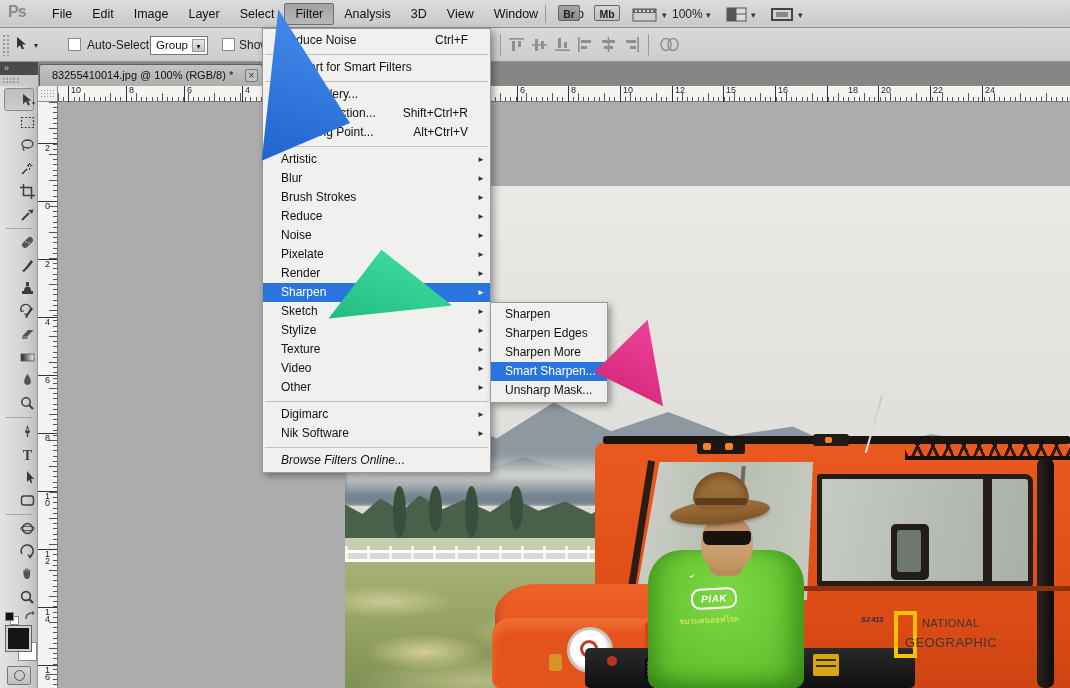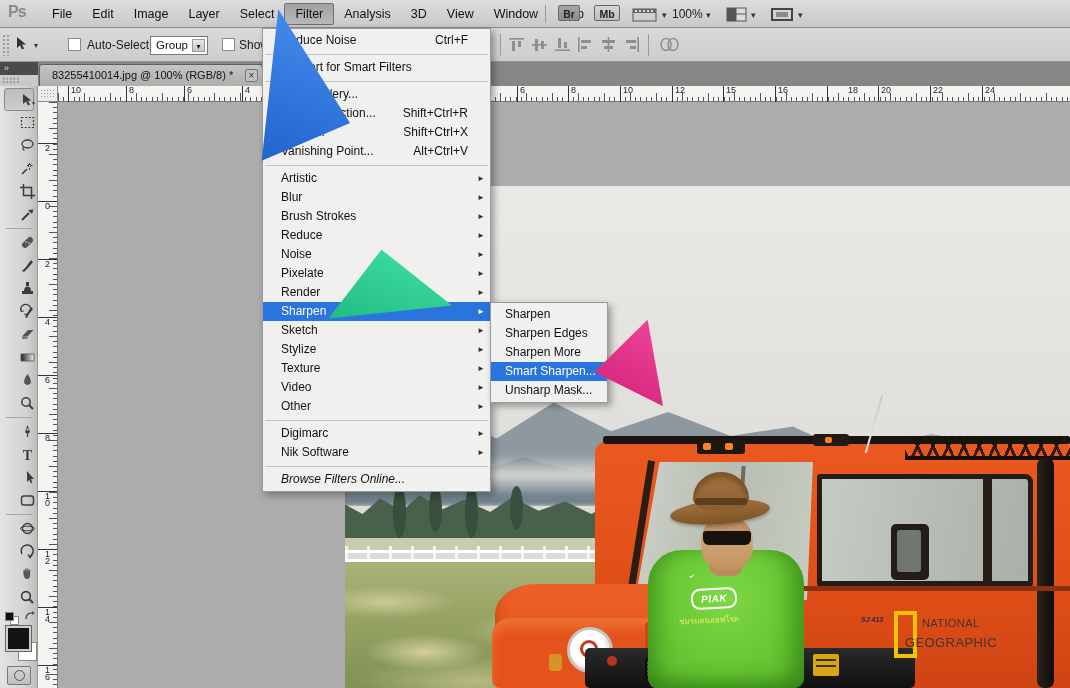--- a/index.html
+++ b/index.html
@@ -647,21 +647,20 @@
       <div class="mrow"><span style="position: static;">Reduce Noise</span><span class="sc">Ctrl+F</span></div>
       <div class="msep">
         <i></i>
       </div>
       <div class="mrow"><span style="position: static;">Convert for Smart Filters</span></div>
       <div class="msep">
         <i></i>
       </div>
       <div class="mrow"><span style="position: static;">Filter Gallery...</span></div>
       <div class="mrow"><span style="position: static;">Lens Correction...</span><span class="sc">Shift+Ctrl+R</span></div>
-      <div class="mrow"><span style="position: static;">Liquify...</span><span class="sc">Shift+Ctrl+X</span></div>
       <div class="mrow"><span style="position: static;">Vanishing Point...</span><span class="sc">Alt+Ctrl+V</span></div>
       <div class="msep">
         <i></i>
       </div>
       <div class="mrow"><span style="position: static;">Artistic</span><span class="sub">►</span></div>
       <div class="mrow"><span style="position: static;">Blur</span><span class="sub">►</span></div>
       <div class="mrow"><span style="position: static;">Brush Strokes</span><span class="sub">►</span></div>
       <div class="mrow"><span style="position: static;">Reduce</span><span class="sub">►</span></div>
       <div class="mrow"><span style="position: static;">Noise</span><span class="sub">►</span></div>
       <div class="mrow"><span style="position: static;">Pixelate</span><span class="sub">►</span></div>

